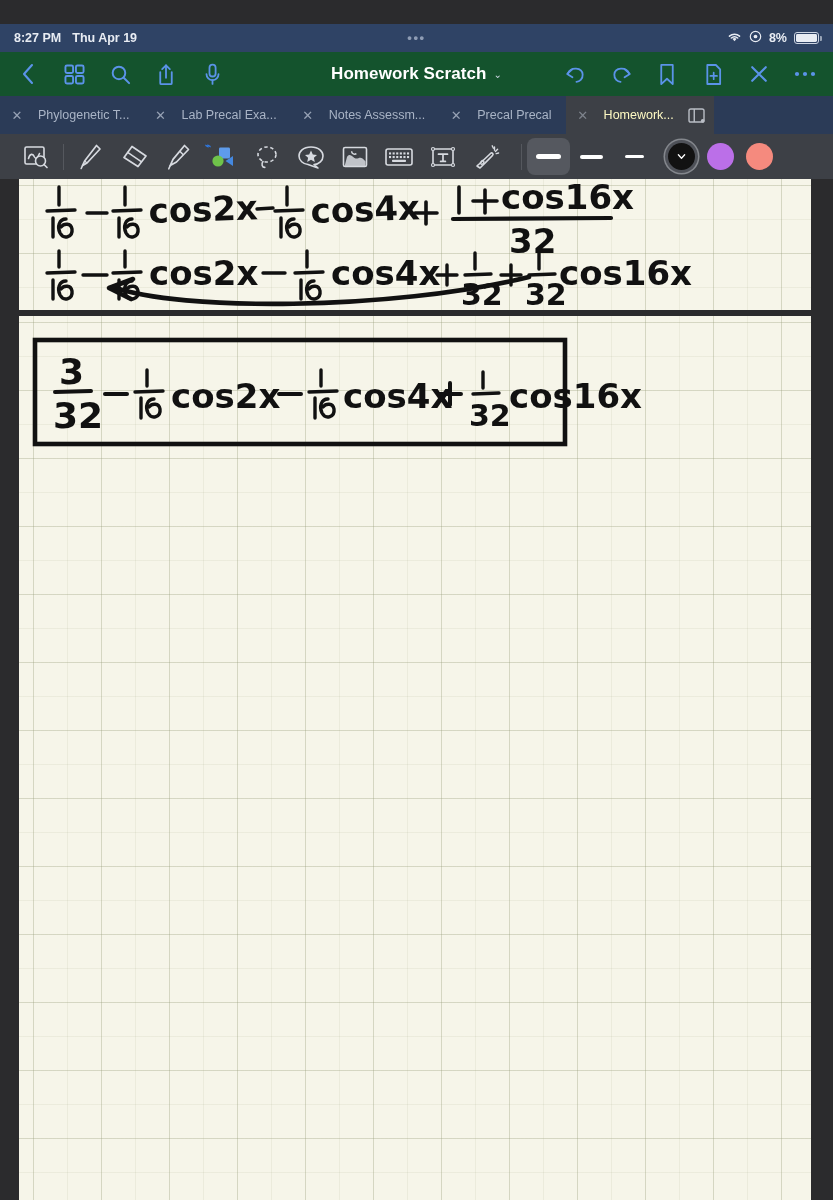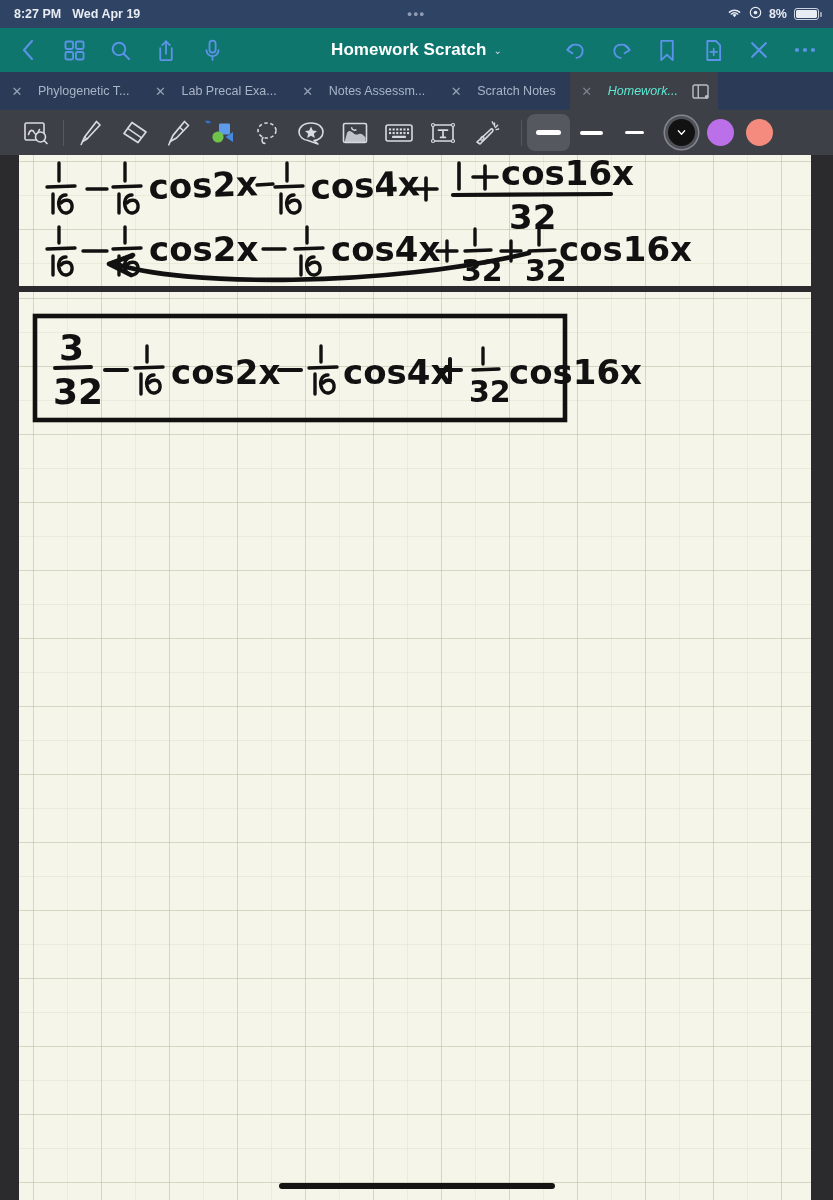--- a/index.html
+++ b/index.html
@@ -15,20 +15,21 @@
   
   .status-bar {
     position: relative;
     height: 28px; width: 833px;
     background: #2f4365;
     display: flex; align-items: center;
     padding: 0 14px;
     color: #e8ecf3;
     font-size: 12.5px;
     font-weight: bold;
+    margin-top: 24px;
   }
   .status-left { display: flex; align-items: center; gap: 11px; }
   .status-center {
     position: absolute; left: 0; right: 0; top: 0; bottom: 0;
     display: flex; align-items: center; justify-content: center;
     pointer-events: none;
   }
   .dots-pill {
     letter-spacing: 1.6px; font-size: 13px; color: #8e9cb4;
     line-height: 8px;
@@ -45,21 +46,21 @@
     width:2px; height:5px; background:#97a3b6; border-radius:0 1px 1px 0;
   }
   .batt-fill {
     position:absolute; left:1.3px; top:1.3px; bottom:1.3px;
     width: 80%; background:#e8ecf3; border-radius:1.4px;
   }
 
   
   .nav-bar {
     height: 44px; width: 833px;
-    background: #0f766e;
+    background: #14532d;
     display: flex; align-items: center;
     padding: 0 16px;
     position: relative;
   }
   .nav-left { display: flex; align-items: center; gap: 22px; }
   .nav-right { margin-left: auto; display: flex; align-items: center; gap: 22px; }
   .nav-icon {
     width: 24px; height: 24px; display: flex; align-items: center;
     justify-content: center; cursor: pointer;
   }
@@ -92,21 +93,21 @@
   }
   .tab-close {
     width: 34px; min-width:34px; display:flex; align-items:center;
     justify-content:center; color:#97a2b5; font-size:13px; cursor:pointer;
   }
   .tab-label {
     padding: 0 14px 0 4px;
     overflow:hidden; text-overflow:ellipsis;
   }
   .tab.active { background: #3d4046; color: #e9ecf1; }
-  .tab.active .tab-label { color:#5eead4;font-style:italic; }
+  .tab.active .tab-label { color:#fef9c3; }
   .tab.active .tab-close { color:#7e838c; }
   .tab-splitview { width: 26px; display:flex; align-items:center; justify-content:center; padding-right:8px;}
 
   
   .tool-bar {
     height: 45px; width: 833px;
     background: #3d4046;
     display: flex; align-items: center;
     padding: 0 14px;
     gap: 0;
@@ -168,21 +169,21 @@
   .hw-text { font-family: "DejaVu Sans", sans-serif; }
 </style>
 </head>
 <body>
 
 <div id="app">
 
   <div class="status-bar">
     <div class="status-left">
       <span>8:27 PM</span>
-      <span>Wed Apr 19</span>
+      <span>Thu Apr 19</span>
     </div>
     <div class="status-center">
       <span class="dots-pill">•••</span>
     </div>
     <div class="status-right">
       <span>
         <svg width="15" height="12" viewBox="0 0 16 12">
           <path d="M8 10.6 L10.2 7.9 A3.4 3.4 0 0 0 5.8 7.9 Z" fill="#e8ecf3"></path>
           <path d="M2.6 5.1 A8.2 8.2 0 0 1 13.4 5.1" stroke="#e8ecf3" stroke-width="1.6" fill="none" stroke-linecap="round"></path>
           <path d="M4.6 7.1 A5.3 5.3 0 0 1 11.4 7.1" stroke="#e8ecf3" stroke-width="1.6" fill="none" stroke-linecap="round"></path>
@@ -290,21 +291,21 @@
     <div class="tab">
       <span class="tab-close">✕</span>
       <span class="tab-label">Lab Precal Exa...</span>
     </div>
     <div class="tab">
       <span class="tab-close">✕</span>
       <span class="tab-label">Notes Assessm...</span>
     </div>
     <div class="tab">
       <span class="tab-close">✕</span>
-      <span class="tab-label">Scratch Notes</span>
+      <span class="tab-label">Precal Precal</span>
     </div>
     <div class="tab active">
       <span class="tab-close">✕</span>
       <span class="tab-label">Homework...</span>
       <span class="tab-splitview">
         <svg width="17" height="15" viewBox="0 0 18 16">
           <rect x="1" y="1" width="16" height="14" rx="2" fill="none" stroke="#b9bdc5" stroke-width="1.5"></rect>
           <path d="M6.6 1 L6.6 15" stroke="#b9bdc5" stroke-width="1.5"></path>
           <circle cx="15.6" cy="13.6" r="2" fill="#b9bdc5"></circle>
         </svg>

